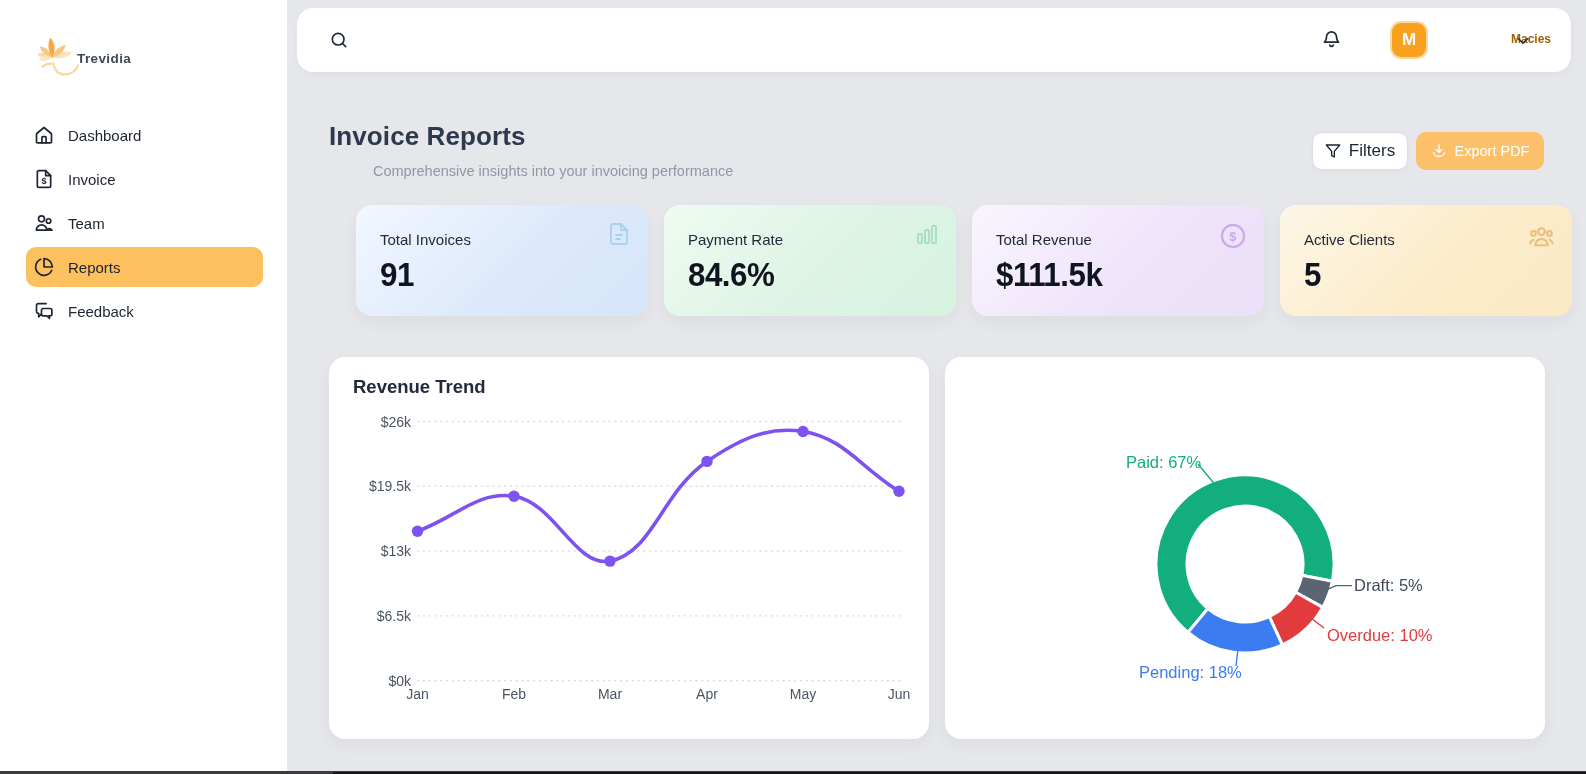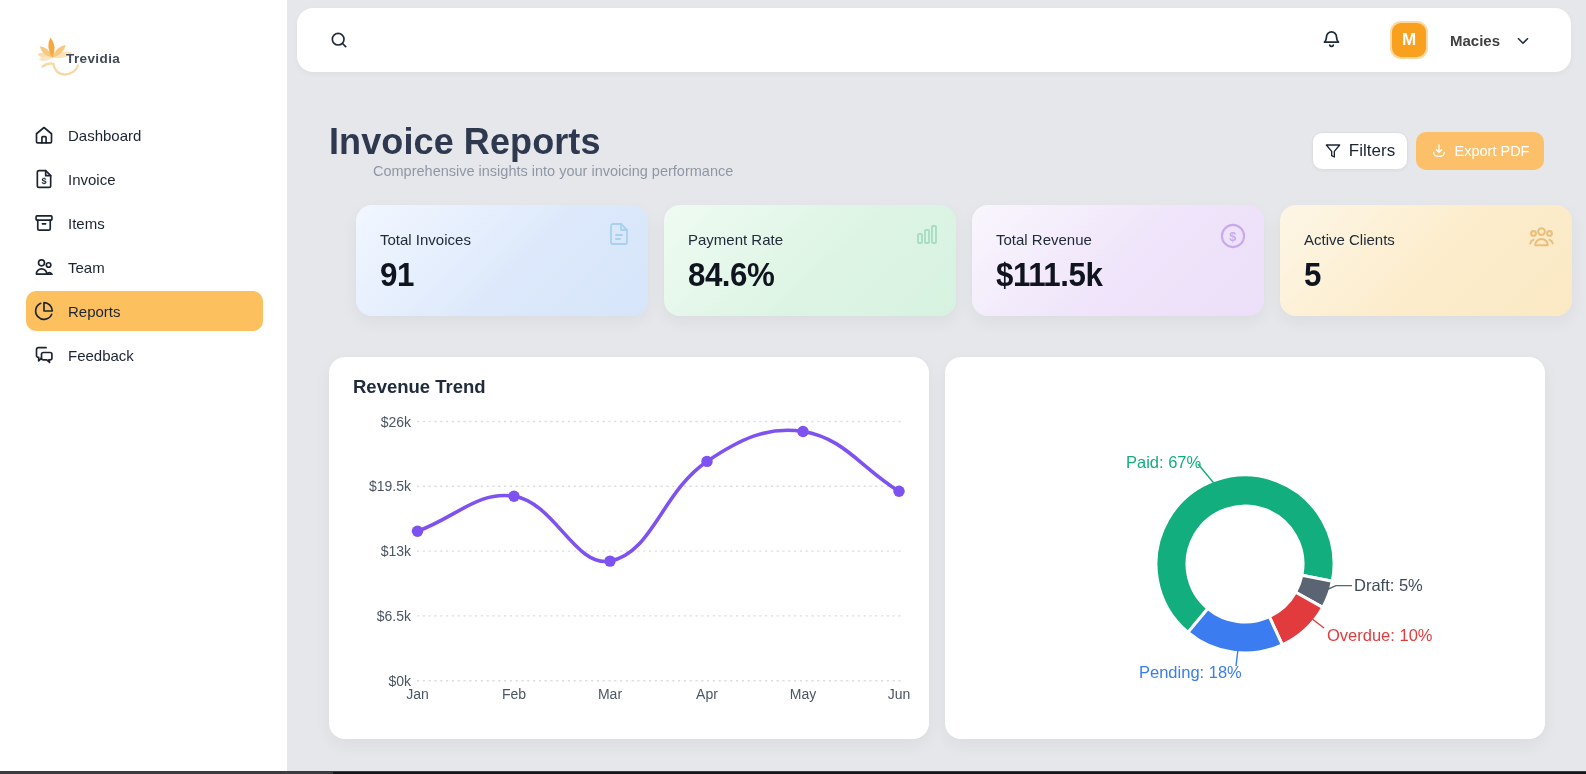--- a/index.html
+++ b/index.html
@@ -3,34 +3,34 @@
 <meta charset="utf-8">
 <style>
 * { margin:0; padding:0; box-sizing:border-box; }
 html,body { width:1586px; height:774px; overflow:hidden; }
 body { font-family:"Liberation Sans", sans-serif; background:#e6e7ea; position:relative; }
 .abs { position:absolute; }
 
 
 #sidebar { position:absolute; left:0; top:0; width:287px; height:774px; background:#ffffff; }
 #logo { position:absolute; left:33px; top:35px; }
-#logoname { position:absolute; left:66px; top:51px; font-size:13.5px; letter-spacing:0.4px; color:#414856; font-weight:600; }
+#logoname { position:absolute; left:77px; top:51px; font-size:13.5px; letter-spacing:0.4px; color:#414856; font-weight:600; }
 .nav { position:absolute; left:26px; top:115px; width:237px; }
 .nav-item { position:relative; height:40px; margin-bottom:4px; border-radius:10px; display:flex; align-items:center; color:#1c2431; font-size:15px; font-weight:500; }
 .nav-item svg { position:absolute; left:8px; top:10px; }
 .nav-item span { position:absolute; left:42px; }
 .nav-item.active { background:#fdc05e; }
 
 
 #header { position:absolute; left:297px; top:8px; width:1274px; height:64px; background:#ffffff; border-radius:16px; box-shadow:0 2px 6px rgba(20,30,50,0.04); }
 #avatar { position:absolute; left:1093px; top:13px; width:38px; height:38px; border-radius:11px; background:#f9a11f; border:2px solid #fcd9a2; color:#fff; font-size:17px; font-weight:700; display:flex; align-items:center; justify-content:center; }
-#uname { position:absolute; left:1153px; top:24px; font-size:15px; font-weight:600; color:#404040; }
-
-
-#ptitle { position:absolute; left:329px; top:121px; font-size:36px; font-weight:700; color:#2e3950; letter-spacing:0.1px; }
+#uname { position:absolute; left:1214px; top:24px; font-size:12px; font-weight:600; color:#a16207; }
+
+
+#ptitle { position:absolute; left:329px; top:121px; font-size:26px; font-weight:700; color:#2e3950; letter-spacing:0.1px; }
 #psub { position:absolute; left:329px; top:163px; font-size:14.5px; color:#8f97a6;margin-left:44px; }
 .btn { position:absolute; top:132px; height:38px; border-radius:10px; display:flex; align-items:center; justify-content:center; font-size:17px; gap:8px; }
 #btn-filters { left:1312px; width:96px; background:#fff; border:1px solid #dcdee4; color:#1b2433; box-shadow:0 1px 3px rgba(20,30,50,0.04); }
 #btn-export { left:1416px; width:128px; background:#fcc06a; color:#ffffff; font-weight:500; font-size:14.5px;justify-content:center; }
 
 
 .card { position:absolute; top:205px; width:292px; height:111px; border-radius:16px; box-shadow:0 6px 16px rgba(20,30,50,0.05);margin-left:27px; }
 .card .lbl { position:absolute; left:24px; top:26px; font-size:15px; color:#222b3a; font-weight:500; }
 .card .val { position:absolute; left:24px; top:50px; font-size:34px; font-weight:800; color:#10141f; letter-spacing:-0.5px; transform:scaleX(0.92); transform-origin:left; }
 .card .ico { position:absolute; right:17px; top:17px; }
@@ -69,28 +69,20 @@
         </svg>
         <span>Dashboard</span>
       </div>
     <div class="nav-item">
         <svg width="20" height="20" viewBox="0 0 24 24" fill="none" stroke="#1c2431" stroke-width="2" stroke-linecap="round" stroke-linejoin="round">
           <path d="M14 2H6a2 2 0 0 0-2 2v16a2 2 0 0 0 2 2h12a2 2 0 0 0 2-2V8Z"></path>
           <path d="M14 2v6h6"></path>
           <text x="9" y="18" font-size="11" font-weight="bold" fill="#1c2431" stroke="none" font-family="Liberation Sans">$</text>
         </svg>
         <span>Invoice</span>
-      </div>
-    <div class="nav-item">
-        <svg width="20" height="20" viewBox="0 0 24 24" fill="none" stroke="#1c2431" stroke-width="2" stroke-linecap="round" stroke-linejoin="round">
-          <rect x="2.5" y="3.5" width="19" height="5" rx="1"></rect>
-          <path d="M4.5 8.5v10a2 2 0 0 0 2 2h11a2 2 0 0 0 2-2v-10"></path>
-          <path d="M10 13h4"></path>
-        </svg>
-        <span>Items</span>
       </div>
     <div class="nav-item">
         <svg width="20" height="20" viewBox="0 0 24 24" fill="none" stroke="#1c2431" stroke-width="2" stroke-linecap="round" stroke-linejoin="round">
           <circle cx="9" cy="7" r="3.6"></circle>
           <path d="M2.8 20.5a6.3 6.3 0 0 1 12.6 0Z"></path>
           <circle cx="17.5" cy="9.6" r="2.7"></circle>
           <path d="M15.2 20.7 Q18.4 16.4 21.6 20.7 Z"></path>
         </svg>
         <span>Team</span>
       </div>

